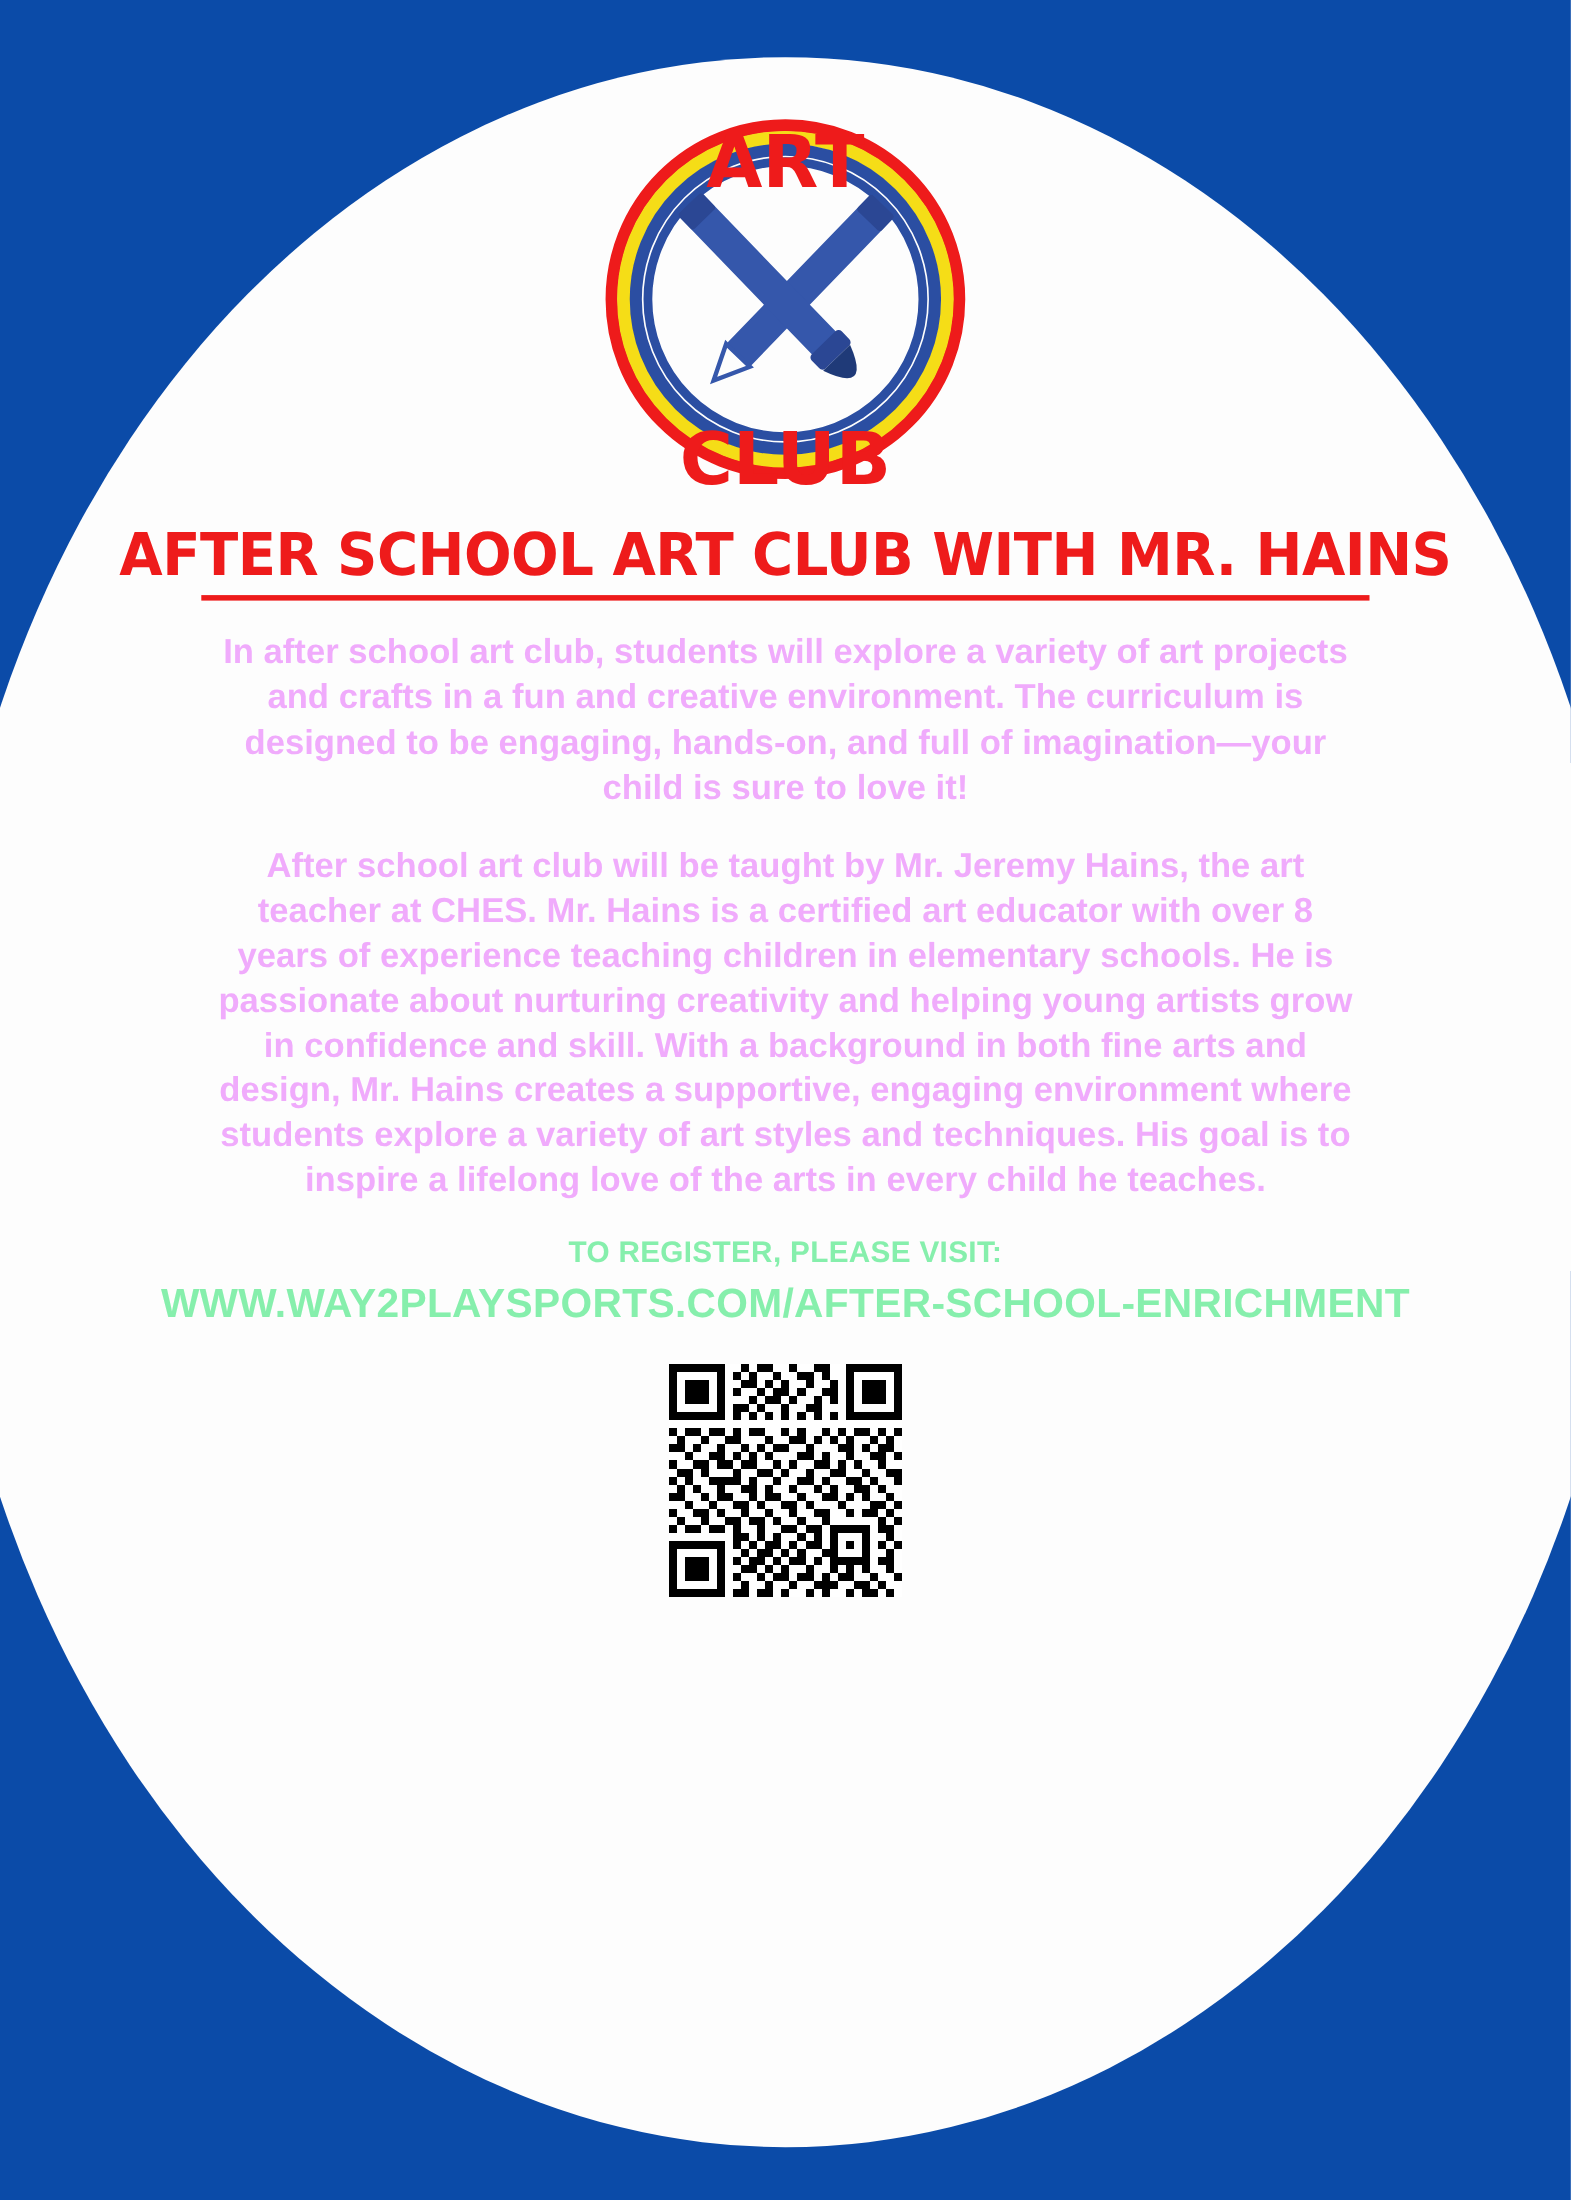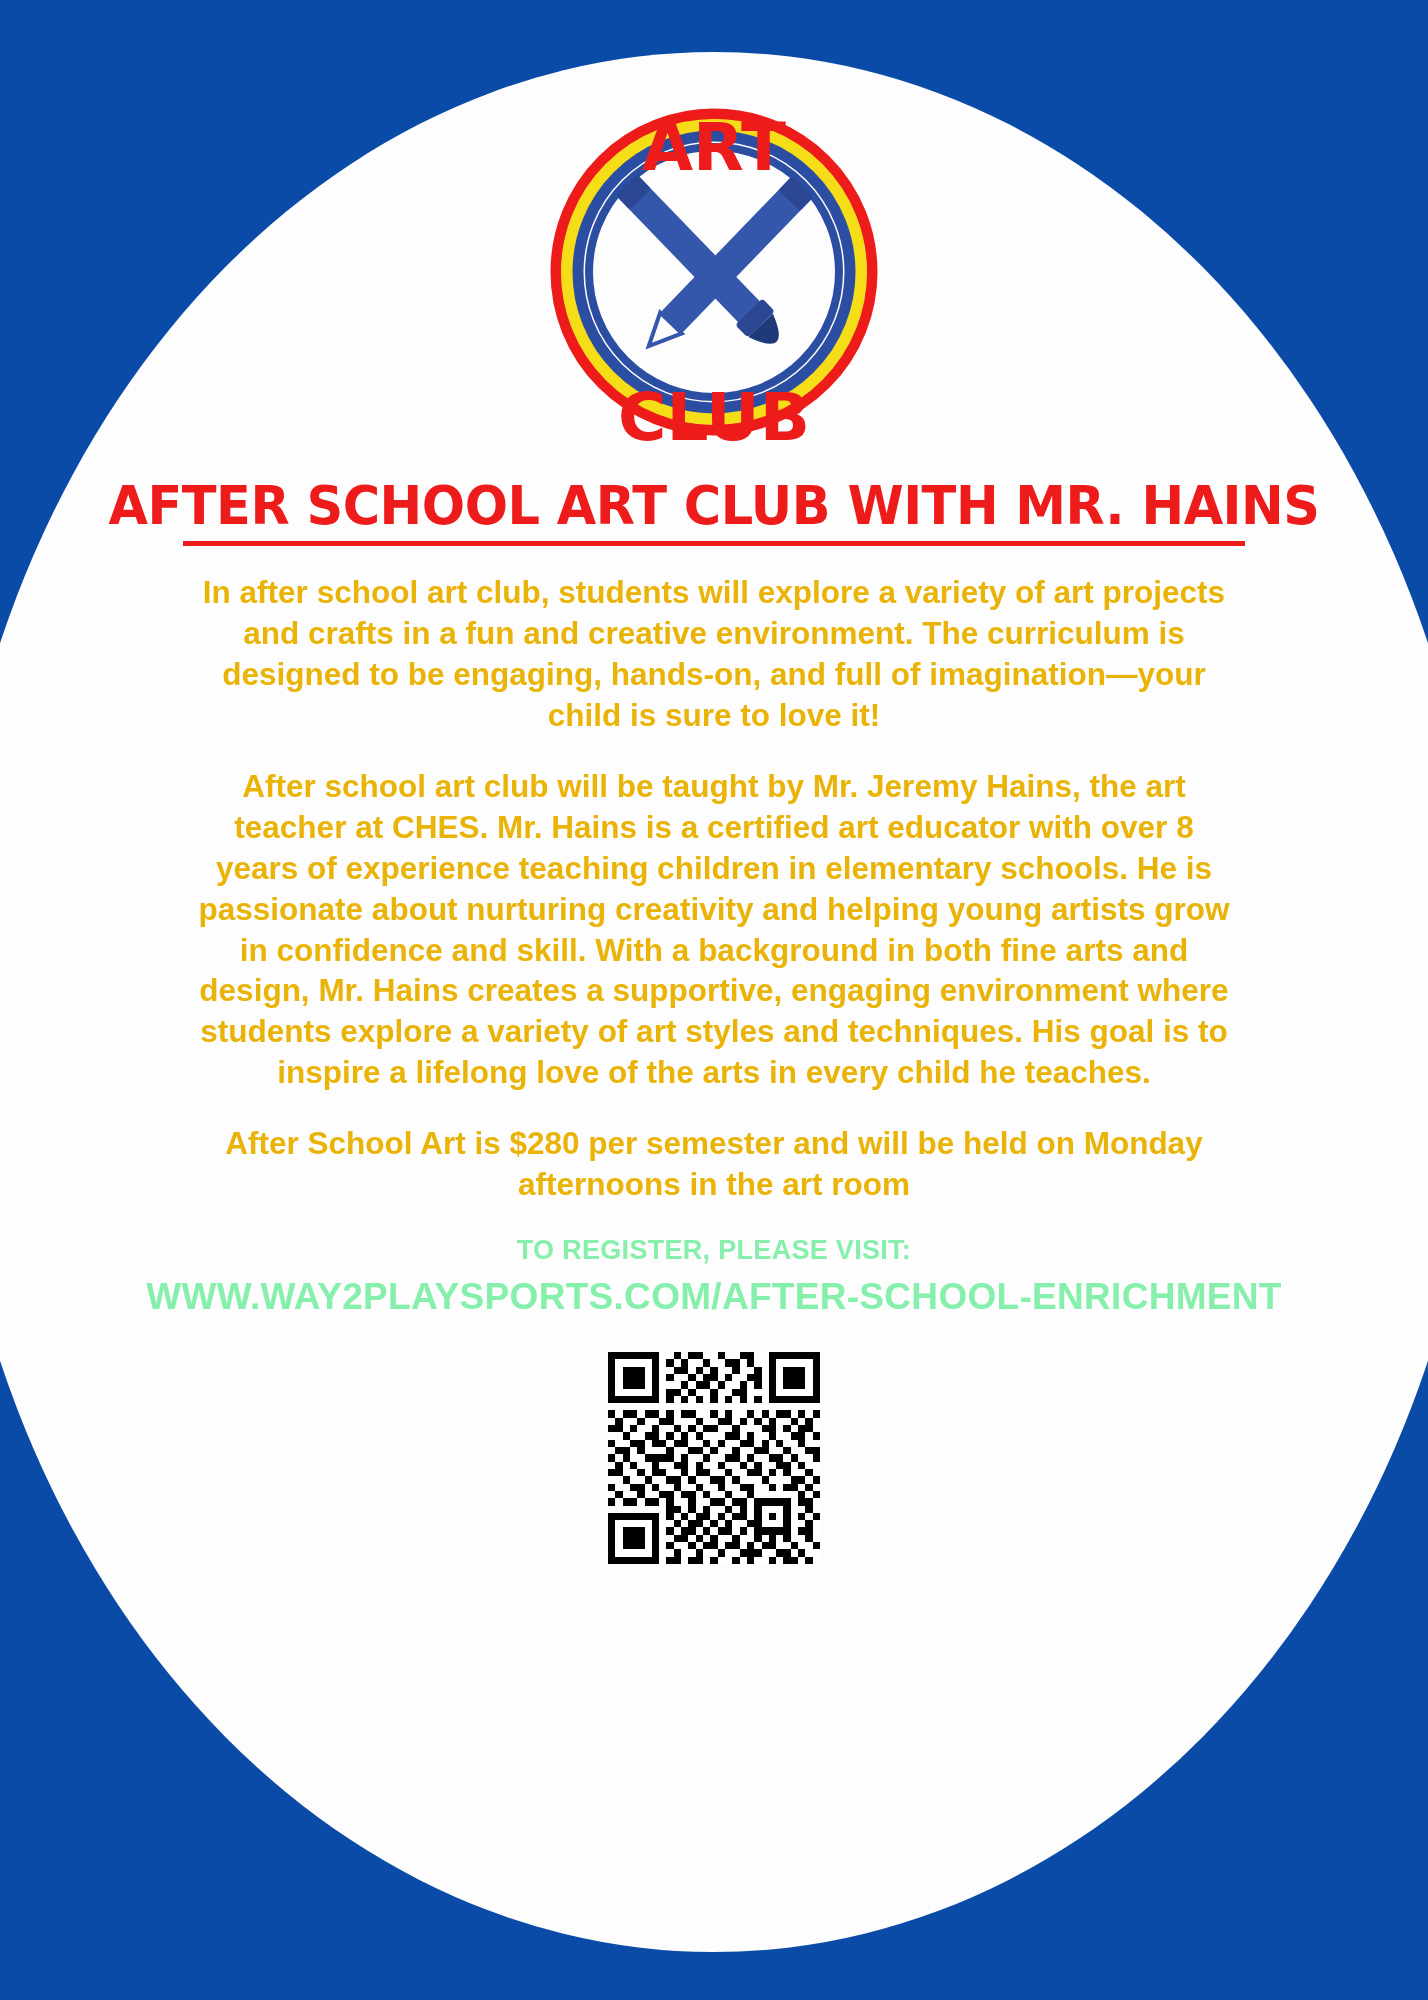--- a/index.html
+++ b/index.html
@@ -63,21 +63,21 @@
     width: 1062px;
     height: 5px;
     background: #ee1b1b;
     margin: 6px auto 0;
   }
 
   
   .body {
     width: 1040px;
     margin-top: 26px;
-    color: #eab308;
+    color: #f0abfc;
     text-align: center;
     font-size: 31.5px;
     line-height: 1.30;
     font-weight: 700;
   }
   .body p { margin-bottom: 30px; }
   .body p:last-child { margin-bottom: 0; }
 
   .p-price { font-size: 31.5px; }
 
@@ -138,21 +138,20 @@
       <text x="210" y="368" text-anchor="middle" fill="#ee1b1b" font-family="DejaVu Sans, sans-serif" font-size="66" font-weight="bold">CLUB</text>
     </svg>
   </div>
 
   <div class="headline">AFTER SCHOOL ART CLUB WITH MR. HAINS</div>
   <div class="headline-rule"></div>
 
   <div class="body">
     <p>In after school art club, students will explore a variety of art projects and crafts in a fun and creative environment. The curriculum is designed to be engaging, hands-on, and full of imagination—your child is sure to love it!</p>
     <p>After school art club will be taught by Mr. Jeremy Hains, the art teacher at CHES. Mr. Hains is a certified art educator with over 8 years of experience teaching children in elementary schools. He is passionate about nurturing creativity and helping young artists grow in confidence and skill. With a background in both fine arts and design, Mr. Hains creates a supportive, engaging environment where students explore a variety of art styles and techniques. His goal is to inspire a lifelong love of the arts in every child he teaches.</p>
-    <p class="p-price">After School Art is $280 per semester and will be held on Monday afternoons in the art room</p>
   </div>
 
   <div class="register">
     <div>TO REGISTER, PLEASE VISIT:</div>
     <div class="url">WWW.WAY2PLAYSPORTS.COM/AFTER-SCHOOL-ENRICHMENT</div>
   </div>
 
   <div class="qr-wrap">
     <svg viewBox="0 0 29 29" xmlns="http://www.w3.org/2000/svg" shape-rendering="crispEdges">
       <rect width="29" height="29" fill="#ffffff"></rect>

